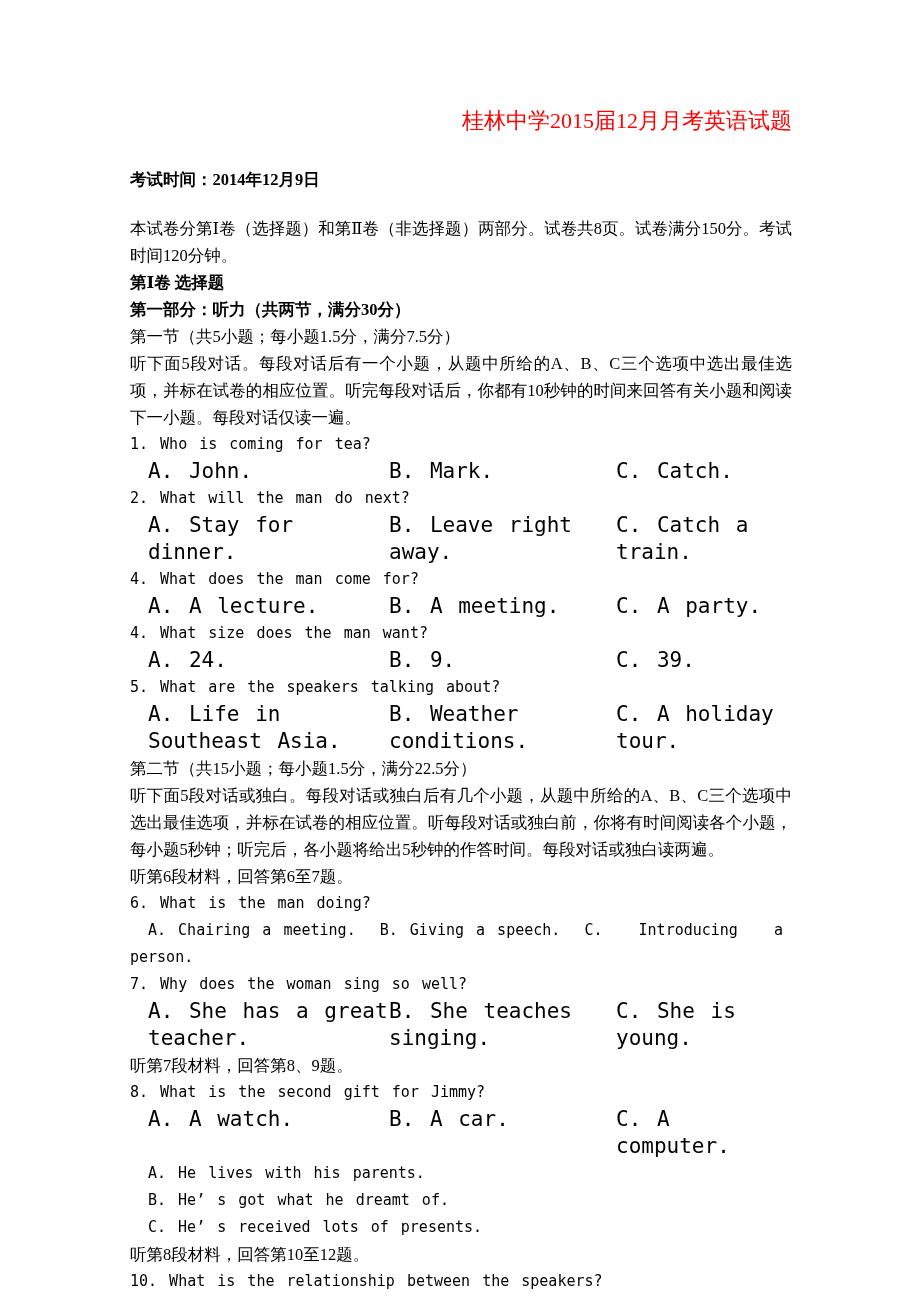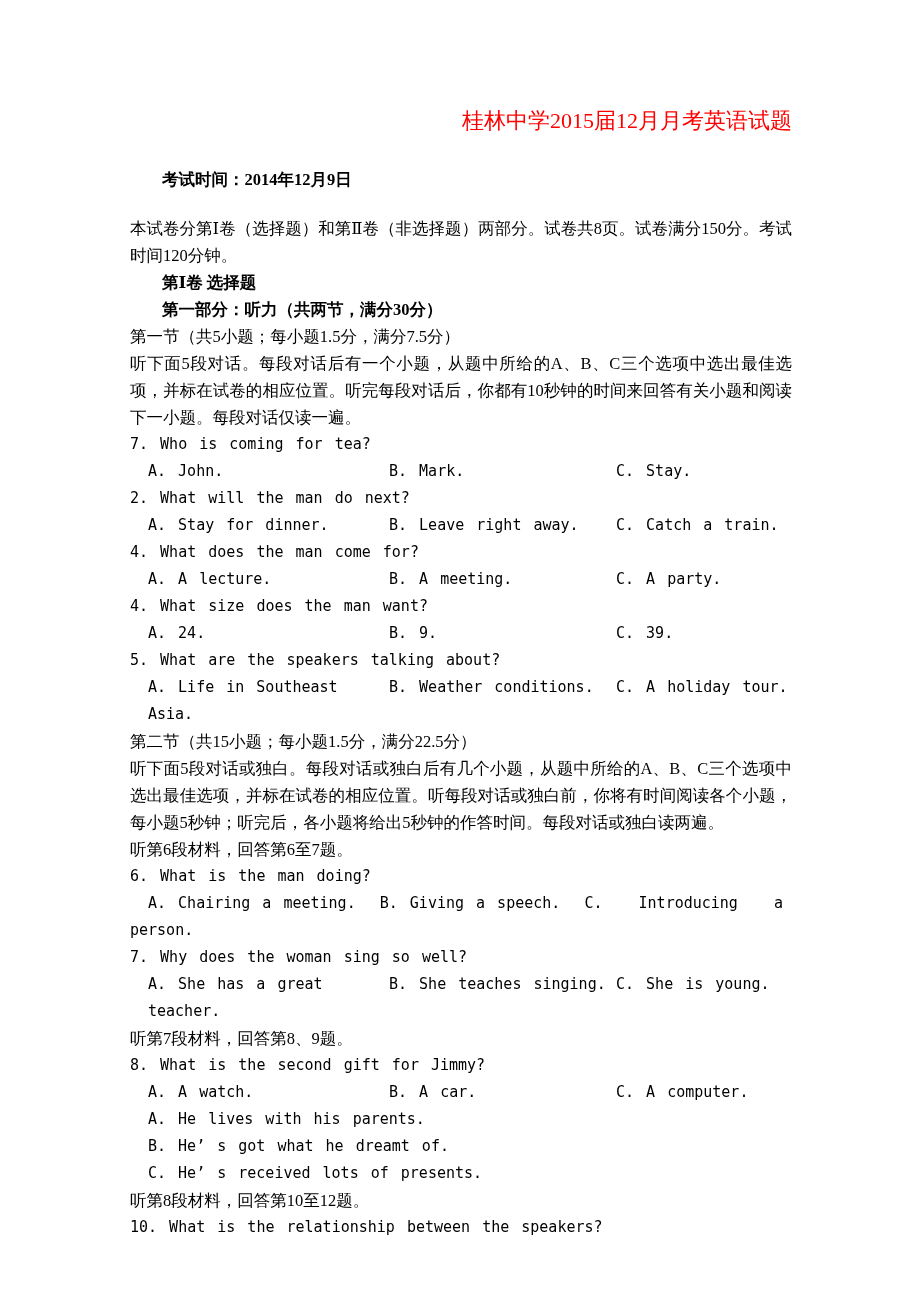--- a/index.html
+++ b/index.html
@@ -22,57 +22,57 @@
     line-height: 30px;
     font-family: "Liberation Serif", "DejaVu Serif", serif;
   }
   .content { width: 662px; }
   .line { line-height: 27px; min-height: 27px; }
   .cn {
     font-family: "Liberation Serif", "DejaVu Serif", serif;
     font-size: 16.5px;
     text-align: justify;
   }
-  .cn-bold { font-weight: bold; text-align: left; margin-left: 32px; }
+  .cn-bold { font-weight: bold; text-align: left; }
   .en {
     font-family: "DejaVu Sans Mono", "Liberation Mono", monospace;
     font-size: 15px;
     white-space: pre-wrap;
     word-spacing: 3px;
   }
   .en-indent { padding-left: 18px; }
   .options {
     display: grid;
     grid-template-columns: 259px 227px 1fr;
     font-family: "DejaVu Sans Mono", "Liberation Mono", monospace;
-    font-size: 15px;
+    font-size: 21px;
     line-height: 27px;
     word-spacing: 3px;
   }
   .options .opt-a { padding-left: 18px; }
   .spacer { height: 22px; }
 </style>
 </head>
 <body>
 
 <div class="page" style="background: rgb(255, 255, 255);">
   <h1 class="doc-title" style="color: rgb(255, 0, 0);">桂林中学2015届12月月考英语试题</h1>
   <div class="content" id="content">
       <div class="line cn cn-bold">考试时间：2014年12月9日</div>
       <div class="spacer"></div>
       <div class="line cn">本试卷分第Ⅰ卷（选择题）和第Ⅱ卷（非选择题）两部分。试卷共8页。试卷满分150分。考试时间120分钟。</div>
       <div class="line cn cn-bold">第Ⅰ卷 选择题</div>
       <div class="line cn cn-bold">第一部分：听力（共两节，满分30分）</div>
       <div class="line cn">第一节（共5小题；每小题1.5分，满分7.5分）</div>
       <div class="line cn">听下面5段对话。每段对话后有一个小题，从题中所给的A、B、C三个选项中选出最佳选项，并标在试卷的相应位置。听完每段对话后，你都有10秒钟的时间来回答有关小题和阅读下一小题。每段对话仅读一遍。</div>
-      <div class="line en">7. Who is coming for tea?</div>
+      <div class="line en">1. Who is coming for tea?</div>
       <div class="options line">
         <span class="opt-a">A. John.</span>
         <span class="opt-b">B. Mark.</span>
-        <span class="opt-c">C. Stay.</span>
+        <span class="opt-c">C. Catch.</span>
       </div>
       <div class="line en">2. What will the man do next?</div>
       <div class="options line">
         <span class="opt-a">A. Stay for dinner.</span>
         <span class="opt-b">B. Leave right away.</span>
         <span class="opt-c">C. Catch a train.</span>
       </div>
       <div class="line en">4. What does the man come for?</div>
       <div class="options line">
         <span class="opt-a">A. A lecture.</span>

